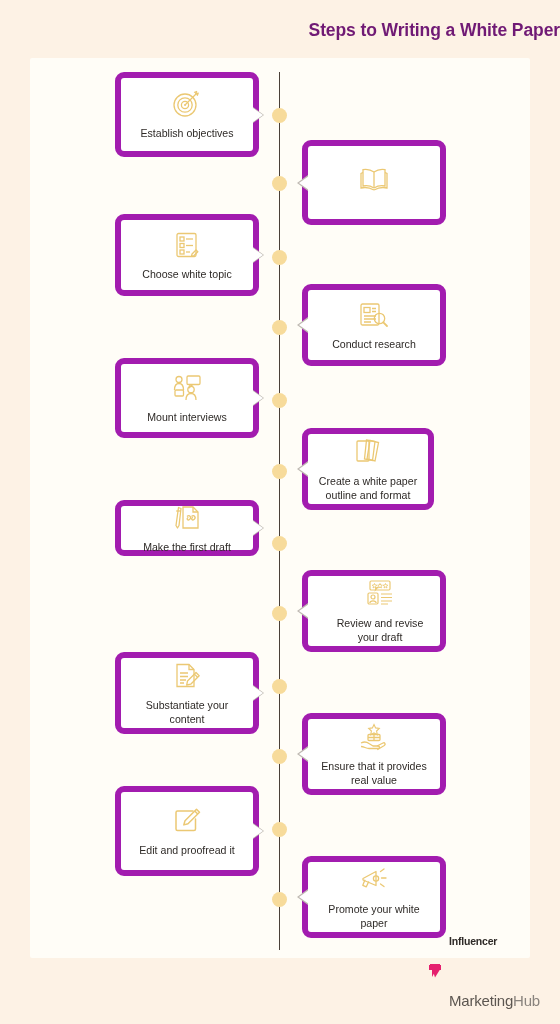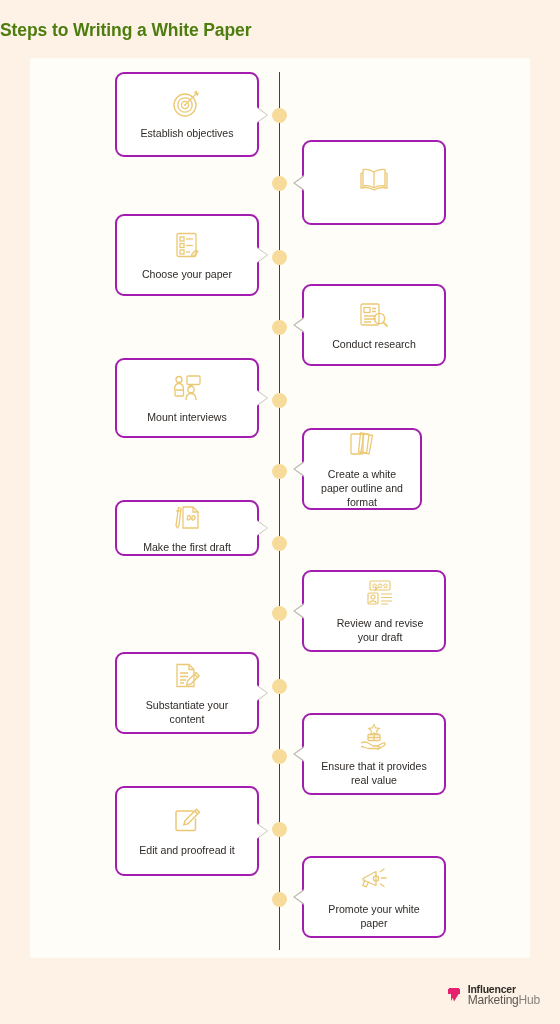--- a/index.html
+++ b/index.html
@@ -26,24 +26,24 @@
     background: #FFFDF7;
     border-radius: 2px;
   }
 
   
   #page-title {
     position: absolute;
     left: 0;
     top: 20px;
     width: 560px;
-    text-align: left;
+    text-align: right;
     font-size: 17.5px;
     font-weight: bold;
-    color: #4d7c0f;
+    color: #701a75;
     letter-spacing: -0.1px;
   }
 
   
   #timeline {
     position: absolute;
     left: 279px;
     top: 72px;
     width: 1.4px;
     height: 878px;
@@ -56,21 +56,21 @@
     border-radius: 50%;
     background: #F7DB9B;
     left: 272px;
     z-index: 3;
   }
 
   
   .card {
     position: absolute;
     background: #FFFFFF;
-    border: 2px solid #a21caf;
+    border: 6px solid #a21caf;
     border-radius: 9px;
     box-sizing: border-box;
     z-index: 2;
     display: flex;
     flex-direction: column;
     align-items: center;
     justify-content: center;
   }
   .card-label {
     font-size: 10.6px;
@@ -142,23 +142,24 @@
     flex-direction: column;
     line-height: 11px;
   }
   #logo-line1 {
     font-size: 10.5px;
     font-weight: bold;
     color: #2E2A27;
     letter-spacing: -0.2px;
   }
   #logo-line2 {
-    font-size: 12px;
+    font-size: 15px;
     color: #5C5650;
     letter-spacing: -0.2px;
+    margin-top: 48px;
   }
   #logo-line2 b { font-weight: normal; color: #8A847E; }
 </style>
 </head>
 <body>
 
 <div id="inner-panel"></div>
 
 <div id="page-title">Steps to Writing a White Paper</div>
 
@@ -191,21 +192,21 @@
       <span class="card-icon"><svg width="32" height="30" viewBox="0 0 32 30" fill="none" stroke="#EBC873" stroke-width="1.3">
       <rect x="6" y="3.5" width="19" height="23" rx="1.5"></rect>
       <rect x="9" y="7" width="4" height="4"></rect>
           <path d="M15 9 h7"></path>
       <rect x="9" y="13.5" width="4" height="4"></rect>
           <path d="M15 15.5 h7"></path>
       <rect x="9" y="20" width="4" height="4"></rect>
           <path d="M15 22 h4"></path>
       <path d="M21 24 l4 -4 1.8 1.8 -4 4 -2.3 0.5 z" stroke-linejoin="round"></path>
     </svg></span>
-      <div class="card-label">Choose your paper</div>
+      <div class="card-label">Choose white topic</div>
     </div>
     <div class="timeline-dot" style="top: 250px;"></div>
     <div class="card right" style="top: 284px; height: 82px; left: 302px; width: 144px;">
       <span class="card-icon"><svg width="34" height="30" viewBox="0 0 34 30" fill="none" stroke="#EBC873" stroke-width="1.3">
       <rect x="4" y="4" width="18" height="21" rx="1.5"></rect>
       <rect x="7" y="7.5" width="6" height="5"></rect>
       <path d="M15 8.5 h4 M15 11.5 h4 M7 16 h12 M7 19 h12 M7 22 h7"></path>
       <circle cx="22.5" cy="18.5" r="5.2"></circle>
           <path d="M26.3 22.3 L30 26" stroke-width="1.8" stroke-linecap="round"></path>
     </svg></span>
@@ -218,21 +219,21 @@
       <path d="M4.5 17 C4.5 12.5 6.5 10.5 9 10.5 C11.5 10.5 13.5 12.5 13.5 17"></path>
       <rect x="5" y="17" width="8.5" height="6" rx="1"></rect>
       <circle cx="21" cy="16.5" r="3.2"></circle>
       <path d="M16 27 C16 22.5 18.3 20.5 21 20.5 C23.7 20.5 26 22.5 26 27"></path>
       <rect x="17" y="3" width="13" height="8.5" rx="1.2"></rect>
           <path d="M20 11.5 l-0.5 3 3.2 -3"></path>
     </svg></span>
       <div class="card-label">Mount interviews</div>
     </div>
     <div class="timeline-dot" style="top: 393px;"></div>
-    <div class="card right" style="top: 428px; height: 82px; left: 302px; width: 120px;">
+    <div class="card right" style="top: 428px; height: 82px; left: 302px; width: 132px;">
       <span class="card-icon"><svg width="34" height="30" viewBox="0 0 34 30" fill="none" stroke="#EBC873" stroke-width="1.3">
       <path d="M19 3.5 L27.5 5.5 L24 24 L16 22 Z"></path>
       <path d="M15.5 3 L24 4.5 L21.5 23.5 L13.5 22 Z"></path>
       <rect x="6" y="4" width="12" height="20" rx="1"></rect>
     </svg></span>
       <div class="card-label">Create a white paper outline and format</div>
     </div>
     <div class="timeline-dot" style="top: 464px;"></div>
     <div class="card left" style="top: 500px; height: 56px; left: 115px; width: 144px;">
       <span class="card-icon"><svg width="34" height="30" viewBox="0 0 34 30" fill="none" stroke="#EBC873" stroke-width="1.3">

